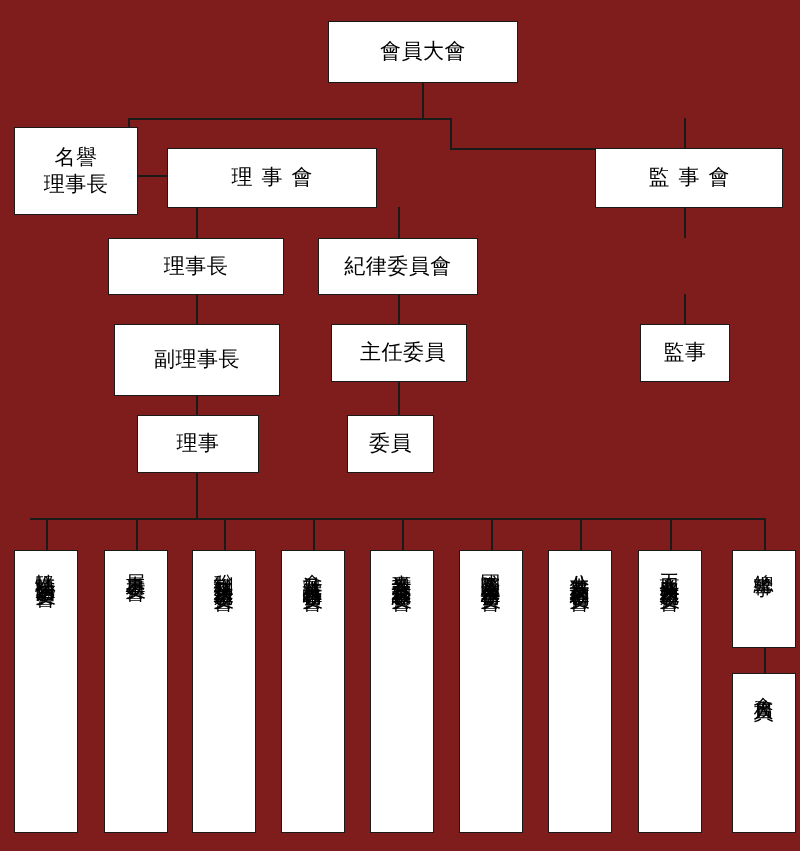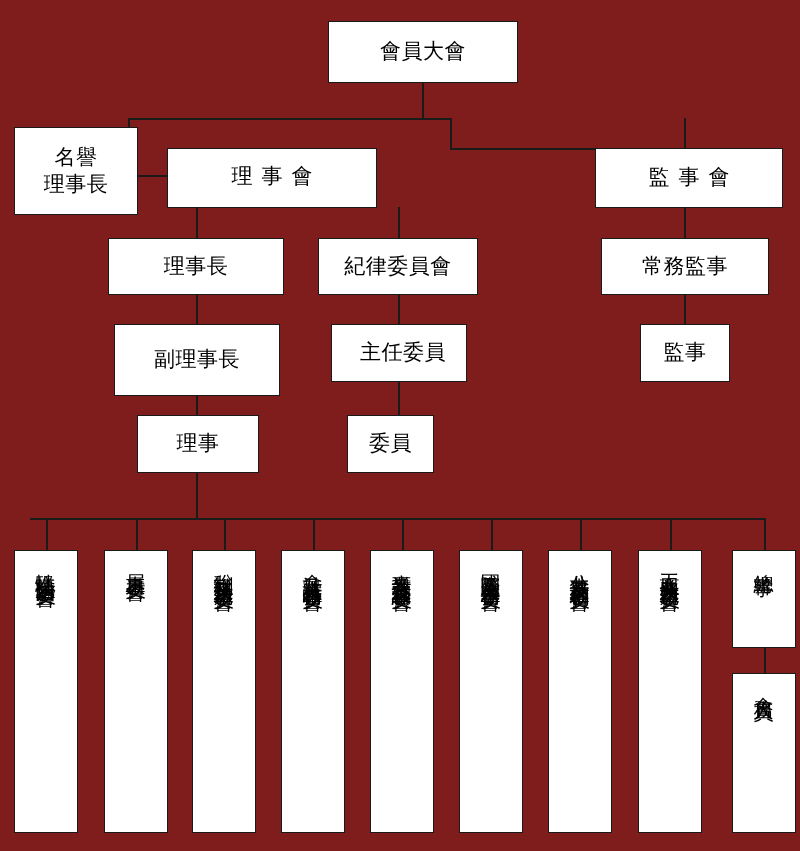--- a/index.html
+++ b/index.html
@@ -109,39 +109,36 @@
 
   <div class="node" style="left:328px; top:21px; width:190px; height:62px;">
     <span class="lbl">會員大會</span>
   </div>
 
   <div class="node" style="left:14px; top:127px; width:124px; height:88px;">
     <span class="lbl">名譽
 理事長</span>
   </div>
 
-  <div class="node tracked" style="left:167px; top:148px; width:210px; height:60px;font-family:Liberation Mono, monospace;">
+  <div class="node tracked" style="left:167px; top:148px; width:210px; height:60px;">
     <span class="lbl">理事會</span>
   </div>
 
   <div class="node tracked" style="left:595px; top:148px; width:188px; height:60px;">
     <span class="lbl">監事會</span>
   </div>
 
   <div class="node" style="left:108px; top:238px; width:176px; height:57px;">
     <span class="lbl">理事長</span>
   </div>
 
   <div class="node" style="left:318px; top:238px; width:160px; height:57px;">
     <span class="lbl">紀律委員會</span>
   </div>
 
-  <div class="node" style="left:601px; top:238px; width:168px; height:57px;">
-    <span class="lbl">常務監事</span>
-  </div>
 
   <div class="node" style="left:114px; top:324px; width:166px; height:72px;">
     <span class="lbl">副理事長</span>
   </div>
 
   <div class="node" style="left:331px; top:324px; width:136px; height:58px;padding-left:8px;">
     <span class="lbl">主任委員</span>
   </div>
 
   <div class="node" style="left:640px; top:324px; width:90px; height:58px;">

